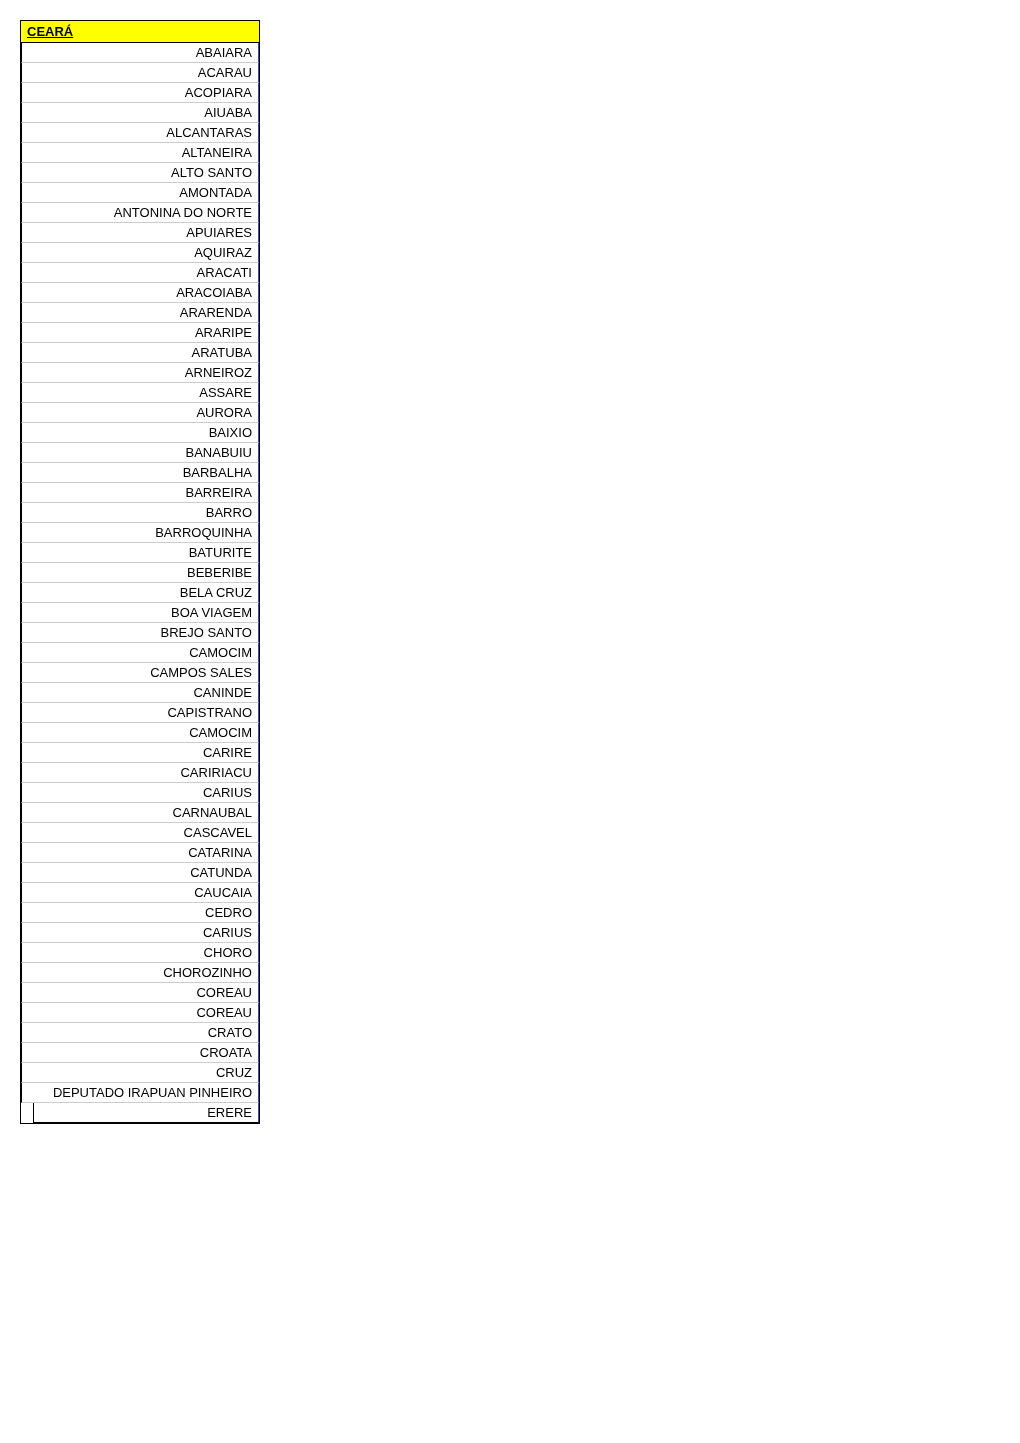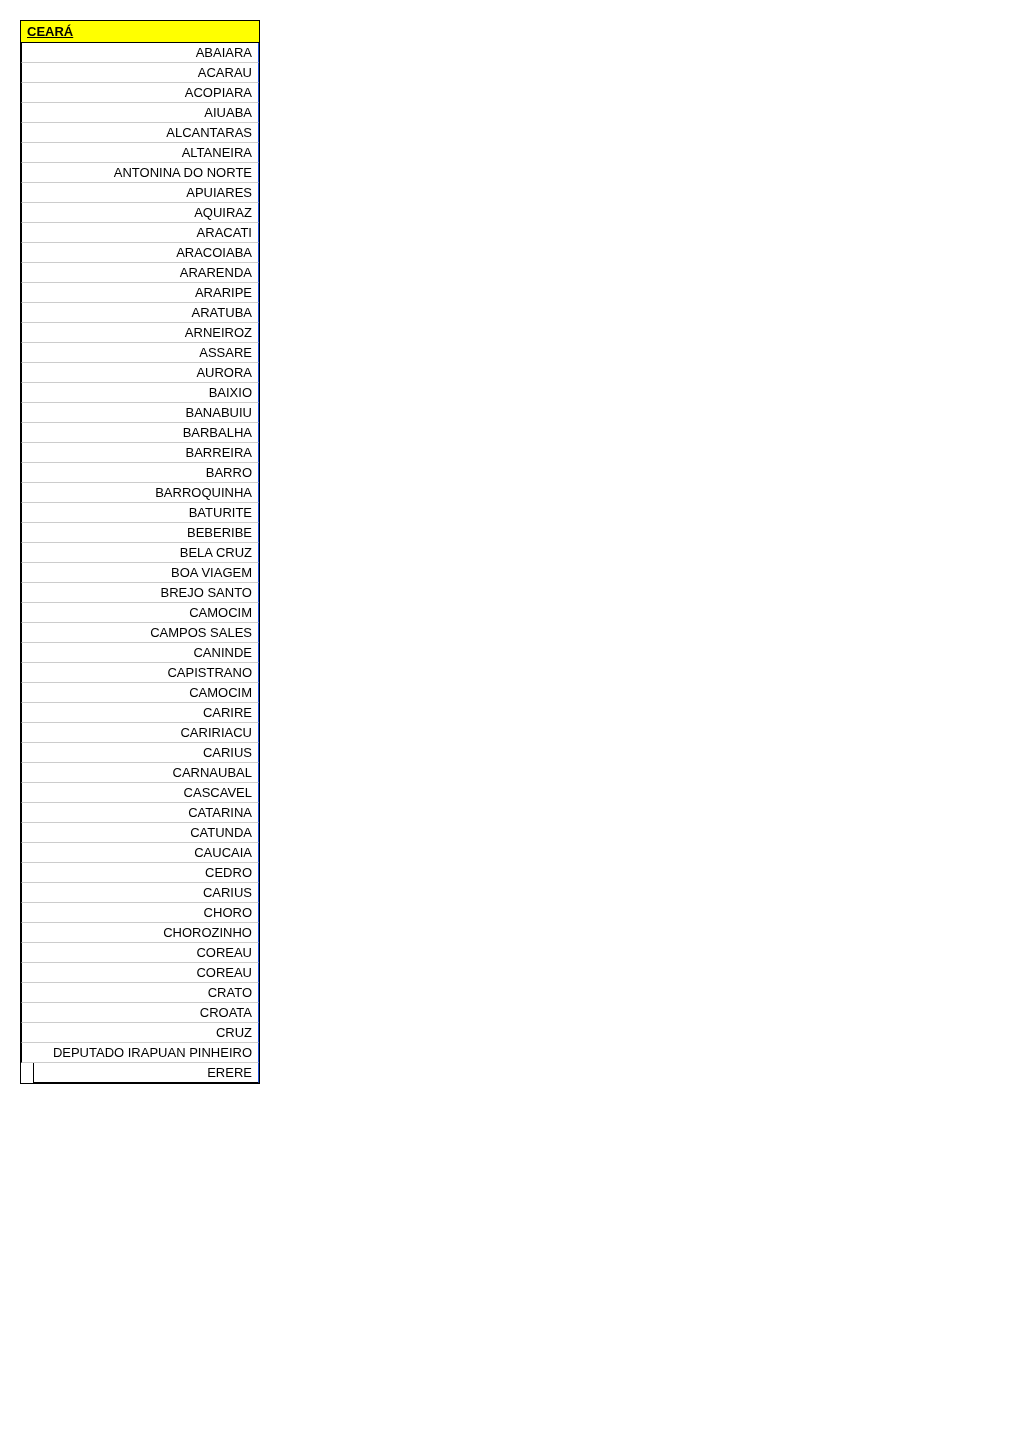--- a/index.html
+++ b/index.html
@@ -40,20 +40,22 @@
 <body>
 
 <div class="table-container">
   <div class="header-row">CEARÁ</div>
 <div class="data-row">ABAIARA</div>
     <div class="data-row">ACARAU</div>
     <div class="data-row">ACOPIARA</div>
     <div class="data-row">AIUABA</div>
     <div class="data-row">ALCANTARAS</div>
     <div class="data-row">ALTANEIRA</div>
+    <div class="data-row">ALTO SANTO</div>
+    <div class="data-row">AMONTADA</div>
     <div class="data-row">ANTONINA DO NORTE</div>
     <div class="data-row">APUIARES</div>
     <div class="data-row">AQUIRAZ</div>
     <div class="data-row">ARACATI</div>
     <div class="data-row">ARACOIABA</div>
     <div class="data-row">ARARENDA</div>
     <div class="data-row">ARARIPE</div>
     <div class="data-row">ARATUBA</div>
     <div class="data-row">ARNEIROZ</div>
     <div class="data-row">ASSARE</div>

